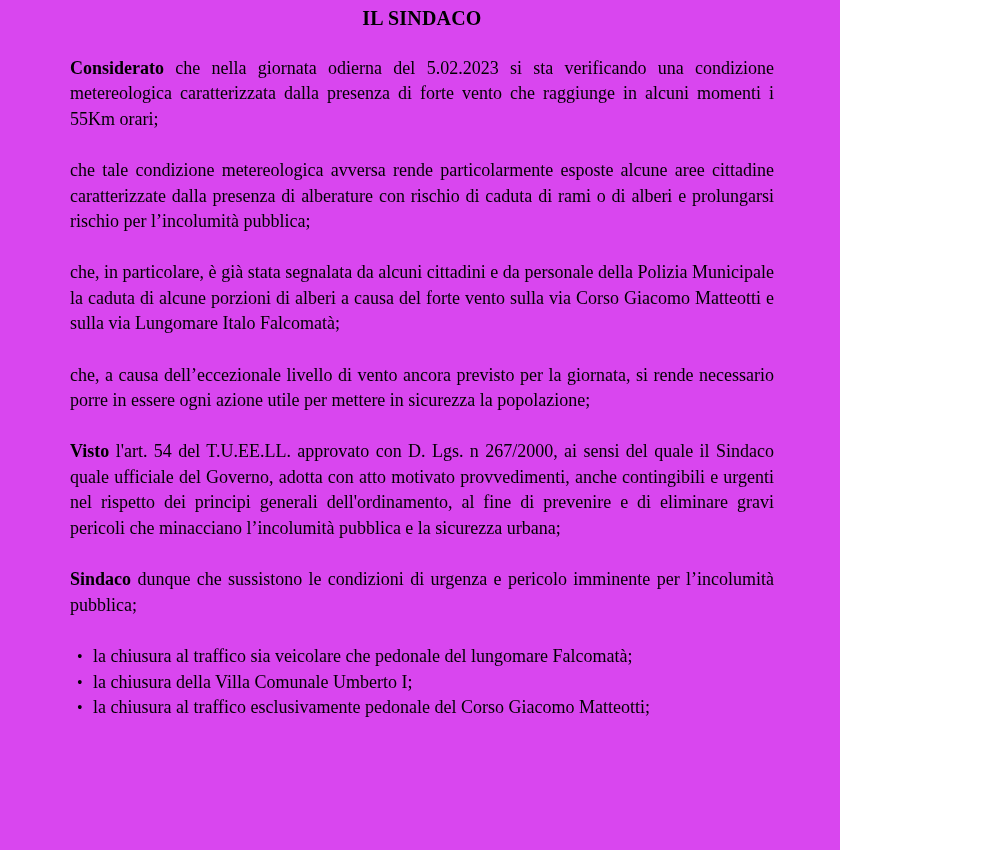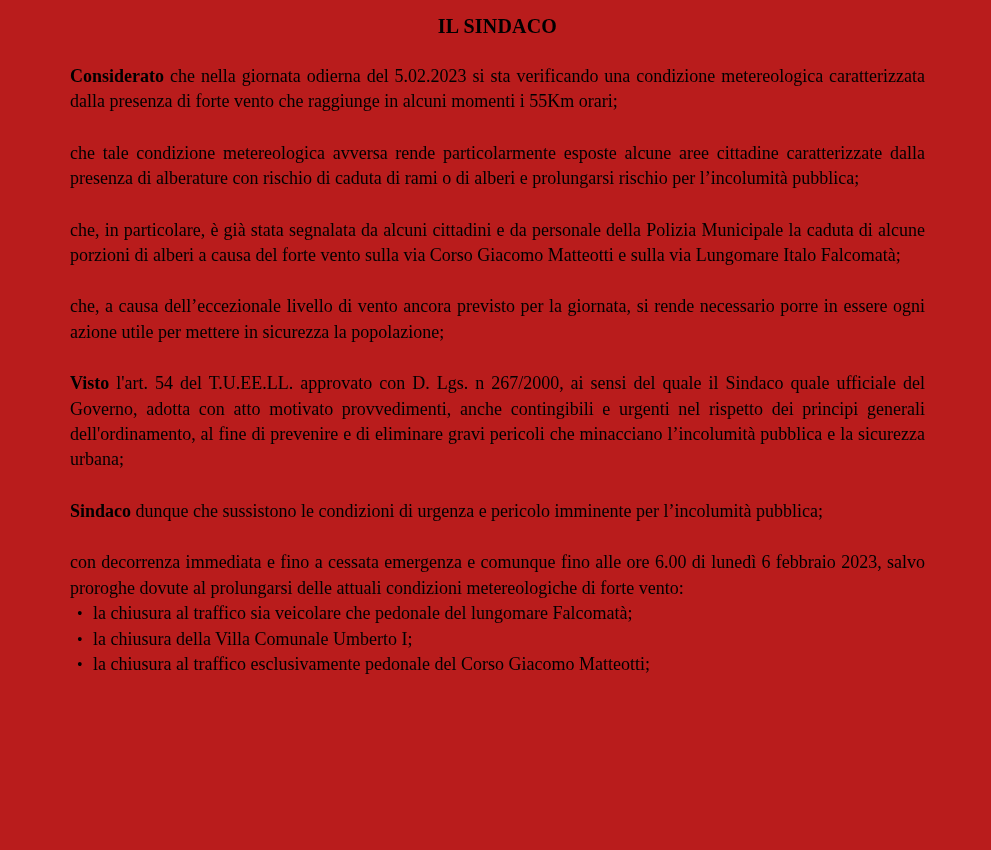--- a/index.html
+++ b/index.html
@@ -9,24 +9,24 @@
   }
   body {
     width: 991px;
     height: 850px;
     overflow: hidden;
     font-family: "Liberation Serif", "DejaVu Serif", serif;
     color: #000000;
   }
   .page {
     box-sizing: border-box;
-    width: 991px;
+    width: 840px;
     height: 850px;
-    padding: 12px 66px 0 70px;
-    background: #b91c1c;
+    padding: 4px 66px 0 70px;
+    background: #d946ef;
   }
   .doc-title {
     text-align: center;
     font-weight: bold;
     font-size: 20px;
     line-height: 28px;
     margin: 0 0 24px 0;
     letter-spacing: 0.2px;
   }
   .para {
@@ -81,21 +81,20 @@
 
   <p class="para"><span>che, in particolare, è già stata segnalata da alcuni cittadini e da personale della Polizia Municipale la caduta di alcune porzioni di alberi a causa del forte vento sulla via Corso Giacomo Matteotti e sulla via Lungomare Italo Falcomatà;</span></p>
 
   <p class="para"><span>che, a causa dell’eccezionale livello di vento ancora previsto per la giornata, si rende necessario porre in essere ogni azione utile per mettere in sicurezza la popolazione;</span></p>
 
   <p class="para"><strong class="lead">Visto</strong> <span>l'art. 54 del T.U.EE.LL. approvato con D. Lgs. n 267/2000, ai sensi del quale il Sindaco quale ufficiale del Governo, adotta con atto motivato provvedimenti, anche contingibili e urgenti nel rispetto dei principi generali dell'ordinamento, al fine di prevenire e di eliminare gravi pericoli che minacciano l’incolumità pubblica e la sicurezza urbana;</span></p>
 
   <p class="para"><strong class="lead">Sindaco</strong> <span>dunque che sussistono le condizioni di urgenza e pericolo imminente per l’incolumità pubblica;</span></p>
 
 
-  <p class="para order-intro"><span>con decorrenza immediata e fino a cessata emergenza e comunque fino alle ore 6.00 di lunedì 6 febbraio 2023, salvo proroghe dovute al prolungarsi delle attuali condizioni metereologiche di forte vento:</span></p>
 
   <ul class="order-list">
     <li><span class="marker">•</span><span>la chiusura al traffico sia veicolare che pedonale del lungomare Falcomatà;</span></li>
     <li><span class="marker">•</span><span>la chiusura della Villa Comunale Umberto I;</span></li>
     <li><span class="marker">•</span><span>la chiusura al traffico esclusivamente pedonale del Corso Giacomo Matteotti;</span></li>
   </ul>
 
 </div>
 
 </body></html>

